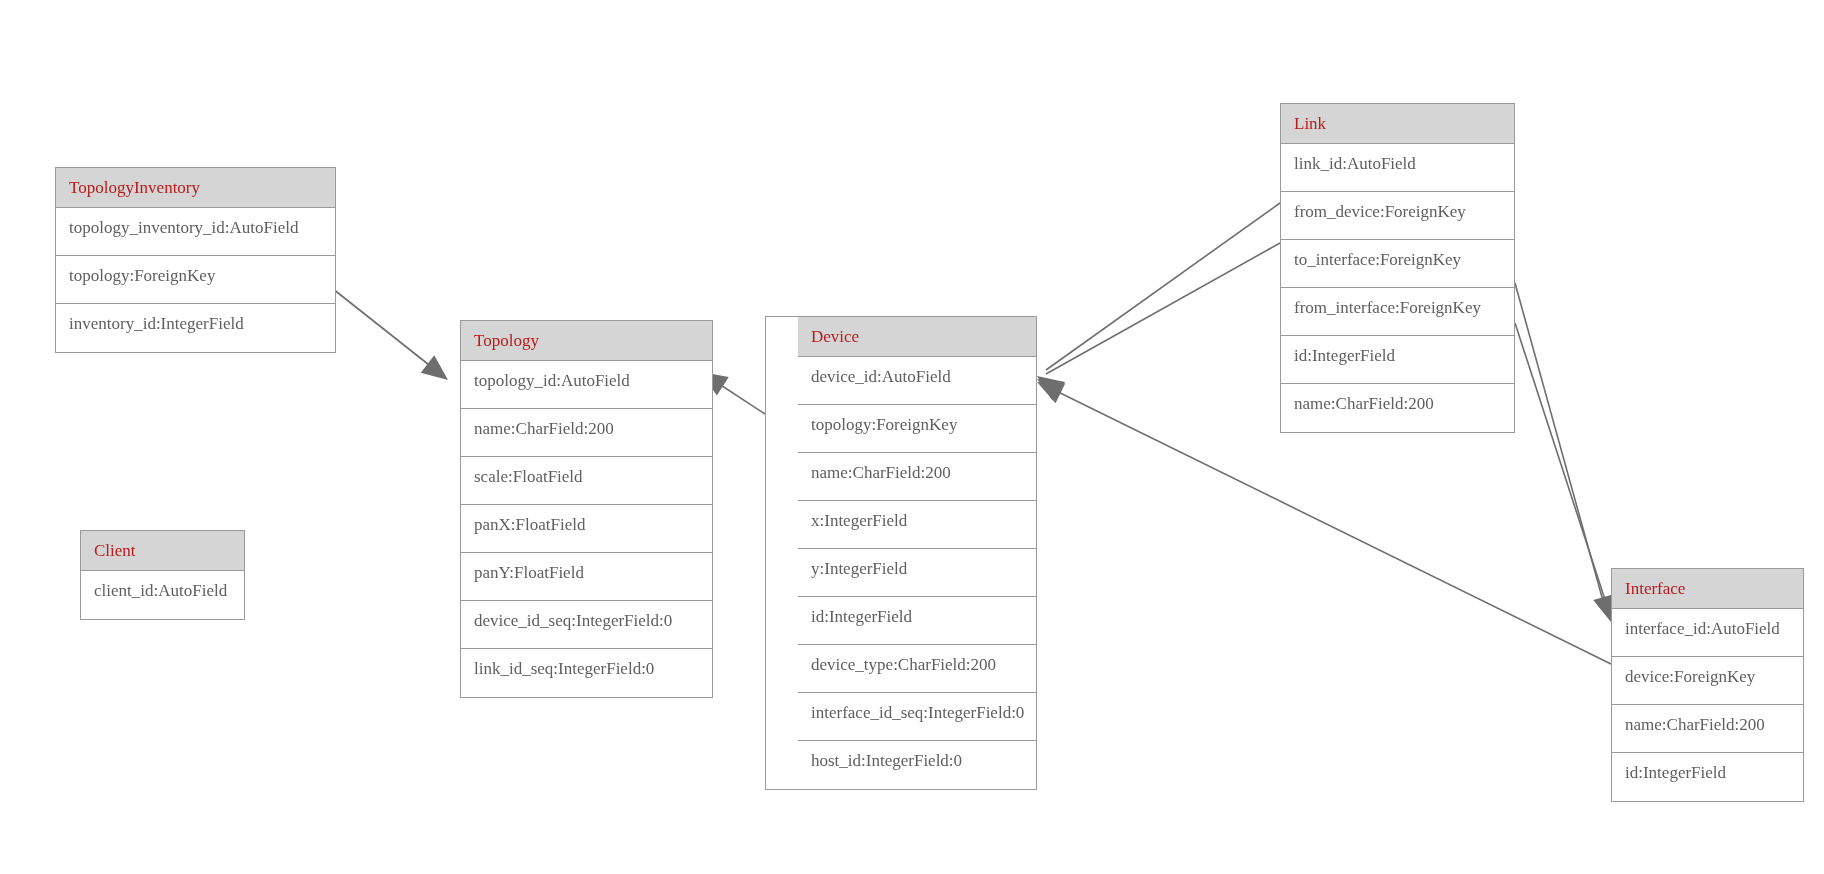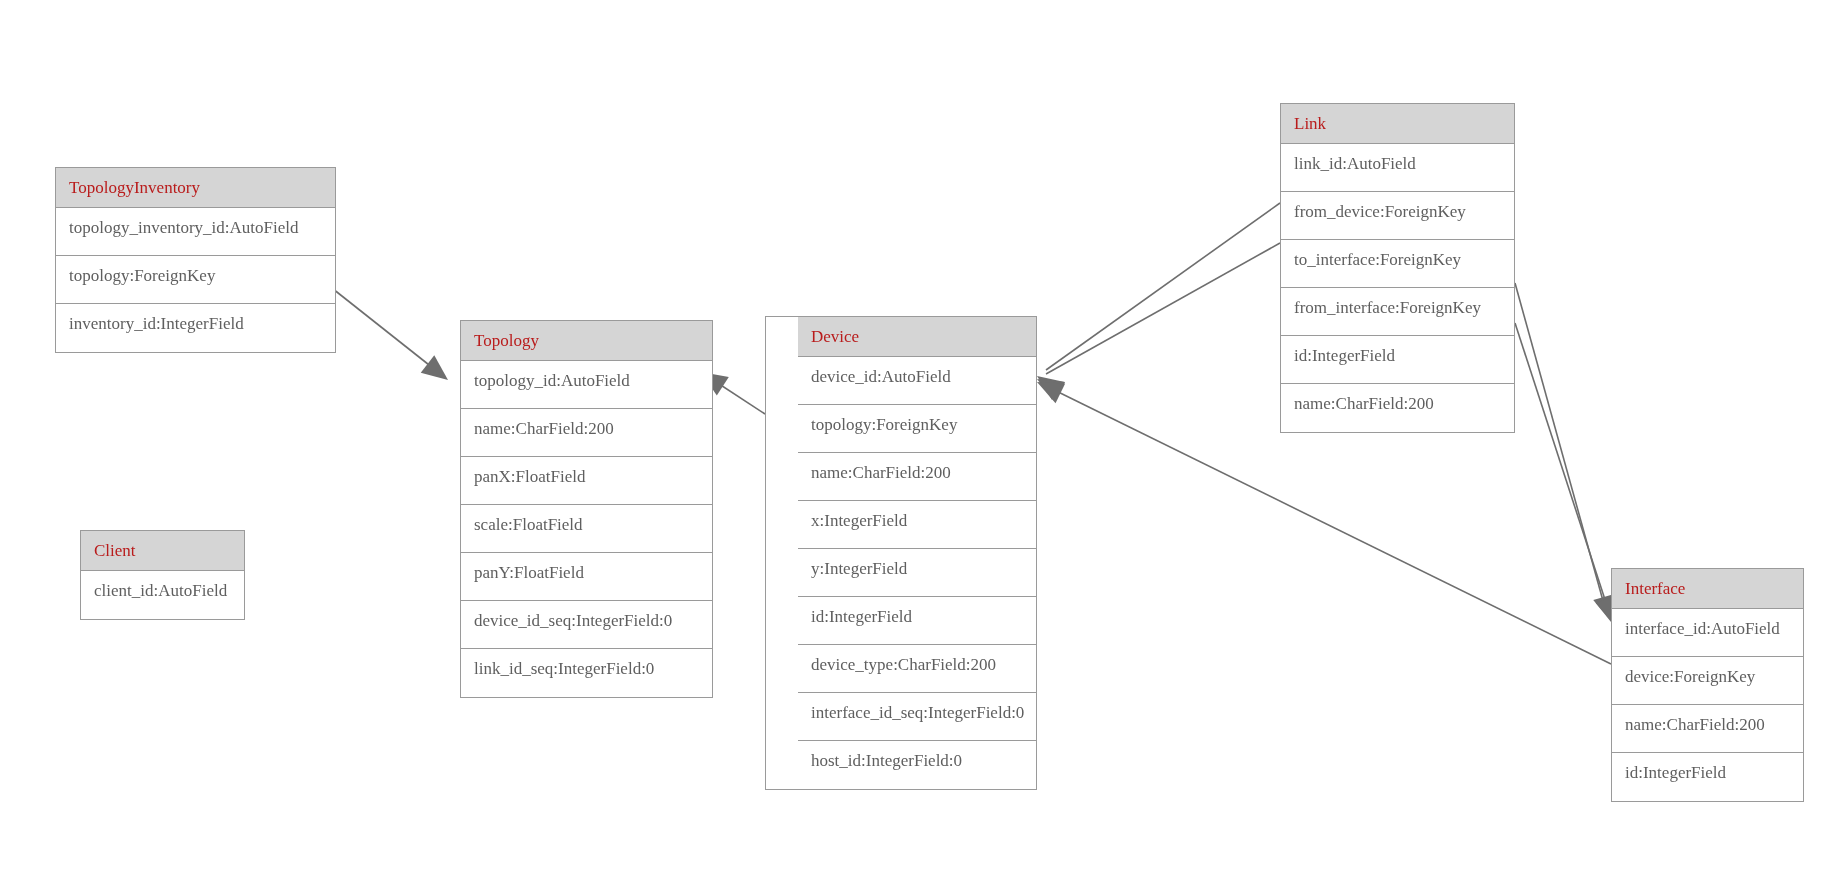--- a/index.html
+++ b/index.html
@@ -110,22 +110,22 @@
         <div class="entity-field">inventory_id:IntegerField</div>
       </div>
       <div class="entity" style="left: 80px; top: 530px; width: 165px;">
         <div class="entity-header">Client</div>
         <div class="entity-field">client_id:AutoField</div>
       </div>
       <div class="entity" style="left: 448px; top: 320px; width: 253px; margin-left: 12px;">
         <div class="entity-header">Topology</div>
         <div class="entity-field">topology_id:AutoField</div>
         <div class="entity-field">name:CharField:200</div>
+        <div class="entity-field">scale:FloatField</div>
         <div class="entity-field">panX:FloatField</div>
-        <div class="entity-field">scale:FloatField</div>
         <div class="entity-field">panY:FloatField</div>
         <div class="entity-field">device_id_seq:IntegerField:0</div>
         <div class="entity-field">link_id_seq:IntegerField:0</div>
       </div>
       <div class="entity" style="left: 765px; top: 316px; width: 272px; padding-left: 32px;">
         <div class="entity-header">Device</div>
         <div class="entity-field">device_id:AutoField</div>
         <div class="entity-field">topology:ForeignKey</div>
         <div class="entity-field">name:CharField:200</div>
         <div class="entity-field">x:IntegerField</div>

